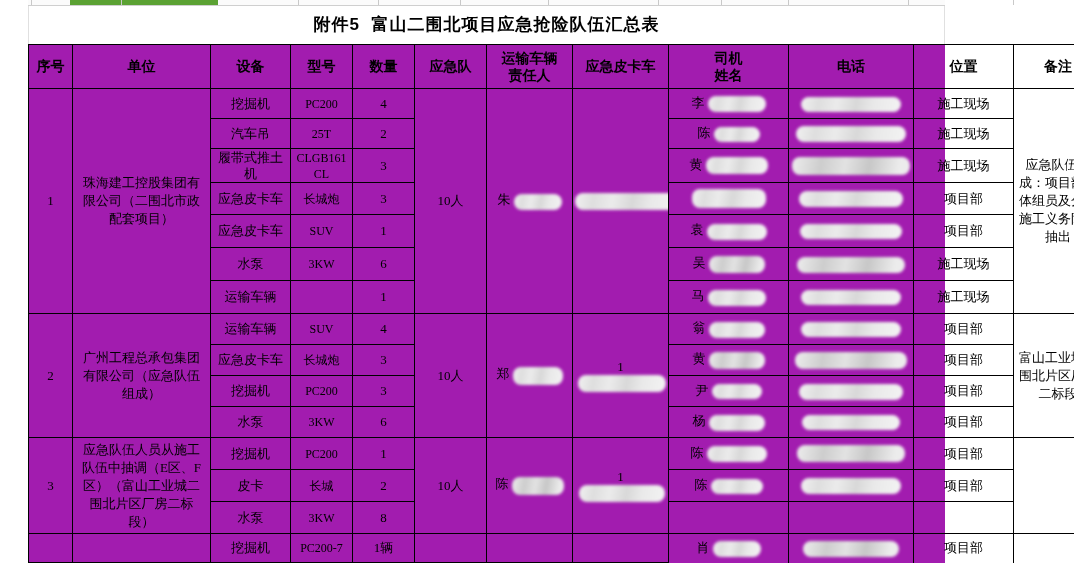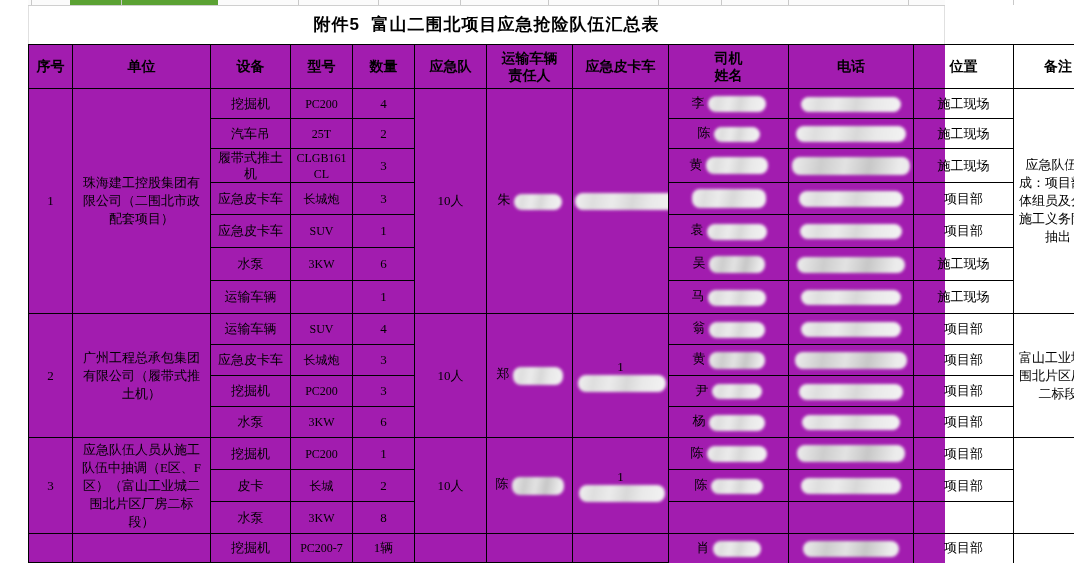--- a/index.html
+++ b/index.html
@@ -172,21 +172,21 @@
       <td>1</td>
       <td>
         <span>马</span><span class="blob" style="width:58px"></span>
       </td>
       <td><span class="blob solo" style="width:100px;height:15px"></span></td>
       <td>施工现场</td>
     </tr>
 
     <tr style="height:31px">
       <td rowspan="4">2</td>
-      <td rowspan="4" class="unit-cell">广州工程总承包集团有限公司（履带式推土机）</td>
+      <td rowspan="4" class="unit-cell">广州工程总承包集团有限公司（应急队伍组成）</td>
       <td>运输车辆</td>
       <td class="model-cell">SUV</td>
       <td>4</td>
       <td rowspan="4">10人</td>
       <td rowspan="4">
         <span>郑</span><span class="blob" style="width:50px;height:18px"></span>
       </td>
       <td rowspan="4">
         <span>1</span><span class="blob" style="width:88px;height:17px"></span>
       </td>

